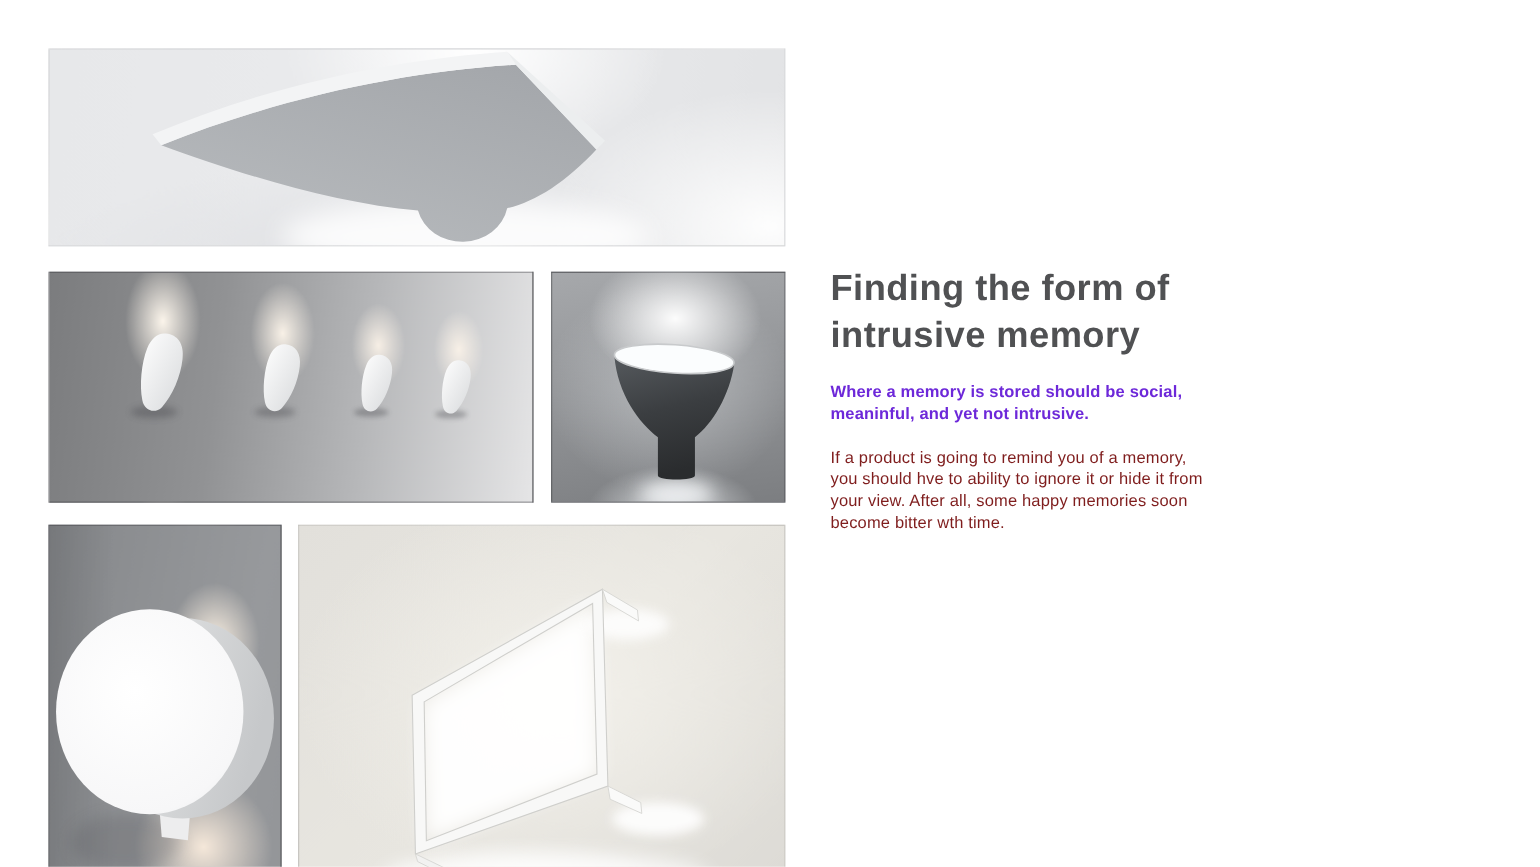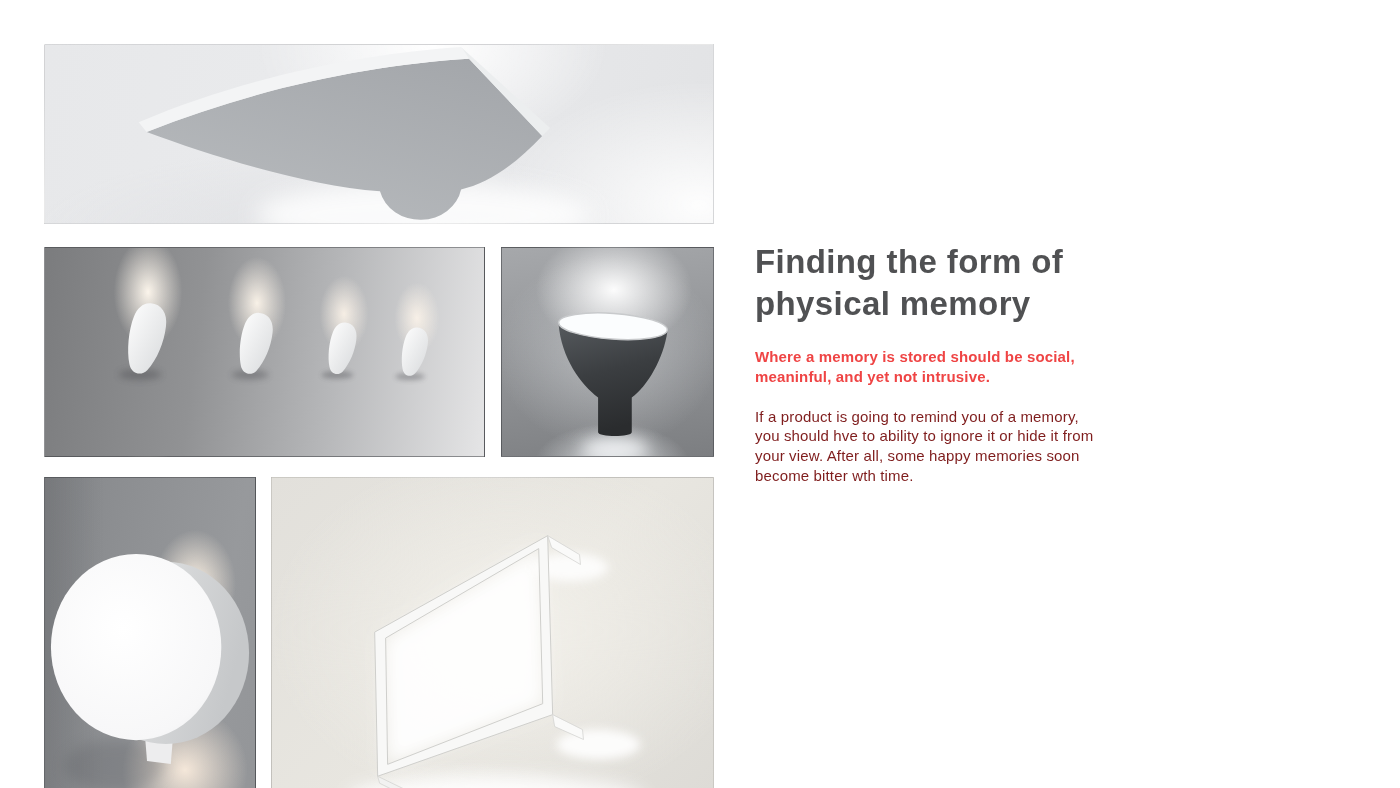--- a/index.html
+++ b/index.html
@@ -50,21 +50,21 @@
       radial-gradient(ellipse 310px 230px at 54% 44%, #f2f0ea 0%, rgba(242,240,234,0) 78%),
       radial-gradient(ellipse 200px 70px at 45% 96%, rgba(252,252,250,0.9) 0%, rgba(252,252,250,0) 70%),
       linear-gradient(135deg, #e2e0db 0%, #e8e6e0 50%, #dcdad5 100%);
   }
 
   
   .article { position:absolute; left:755px; top:197px; width:420px; }
   .article h1 { font-size:33px; line-height:42px; font-weight:700; letter-spacing:0.4px;
                 color:#505153; margin:0 0 22px 0; }
   .article h1 span { display:block; }
-  .lead { font-size:15px; font-weight:700; line-height:19.8px; color:#ef4444;
+  .lead { font-size:15px; font-weight:700; line-height:19.8px; color:#6d28d9;
           margin:0 0 20px 0; white-space:pre-line; letter-spacing:0.15px; }
   .bodytext { font-size:15px; font-weight:400; line-height:19.8px; color:#7f1d1d;
               margin:0 0 21px 0; white-space:pre-line; letter-spacing:0.15px; }
 </style>
 </head>
 <body>
 
 <div class="page">
 
   <div class="gallery">
@@ -177,21 +177,21 @@
         <path d="M277,58 L309,77 L310,87 L281,70 Z" fill="#fafaf9" stroke="#d4d4d1" stroke-width="0.8"></path>
         <path d="M282,238 L312,253 L313,263 L284,250 Z" fill="#fafaf9" stroke="#d4d4d1" stroke-width="0.8"></path>
         <path d="M106,300 L133,313 L134,320 L108,307 Z" fill="#f2f2f1" stroke="#d4d4d1" stroke-width="0.8"></path>
       </svg>
     </div>
   </div>
 
   <div class="article">
     <h1>
       <span>Finding the form of</span>
-      <span>physical memory</span>
+      <span>intrusive memory</span>
     </h1>
     <p class="lead">Where a memory is stored should be social,
 meaninful, and yet not intrusive.</p>
     <p class="bodytext">If a product is going to remind you of a memory,
 you should hve to ability to ignore it or hide it from
 your view. After all, some happy memories soon
 become bitter wth time.</p>
   </div>
 
 </div>

